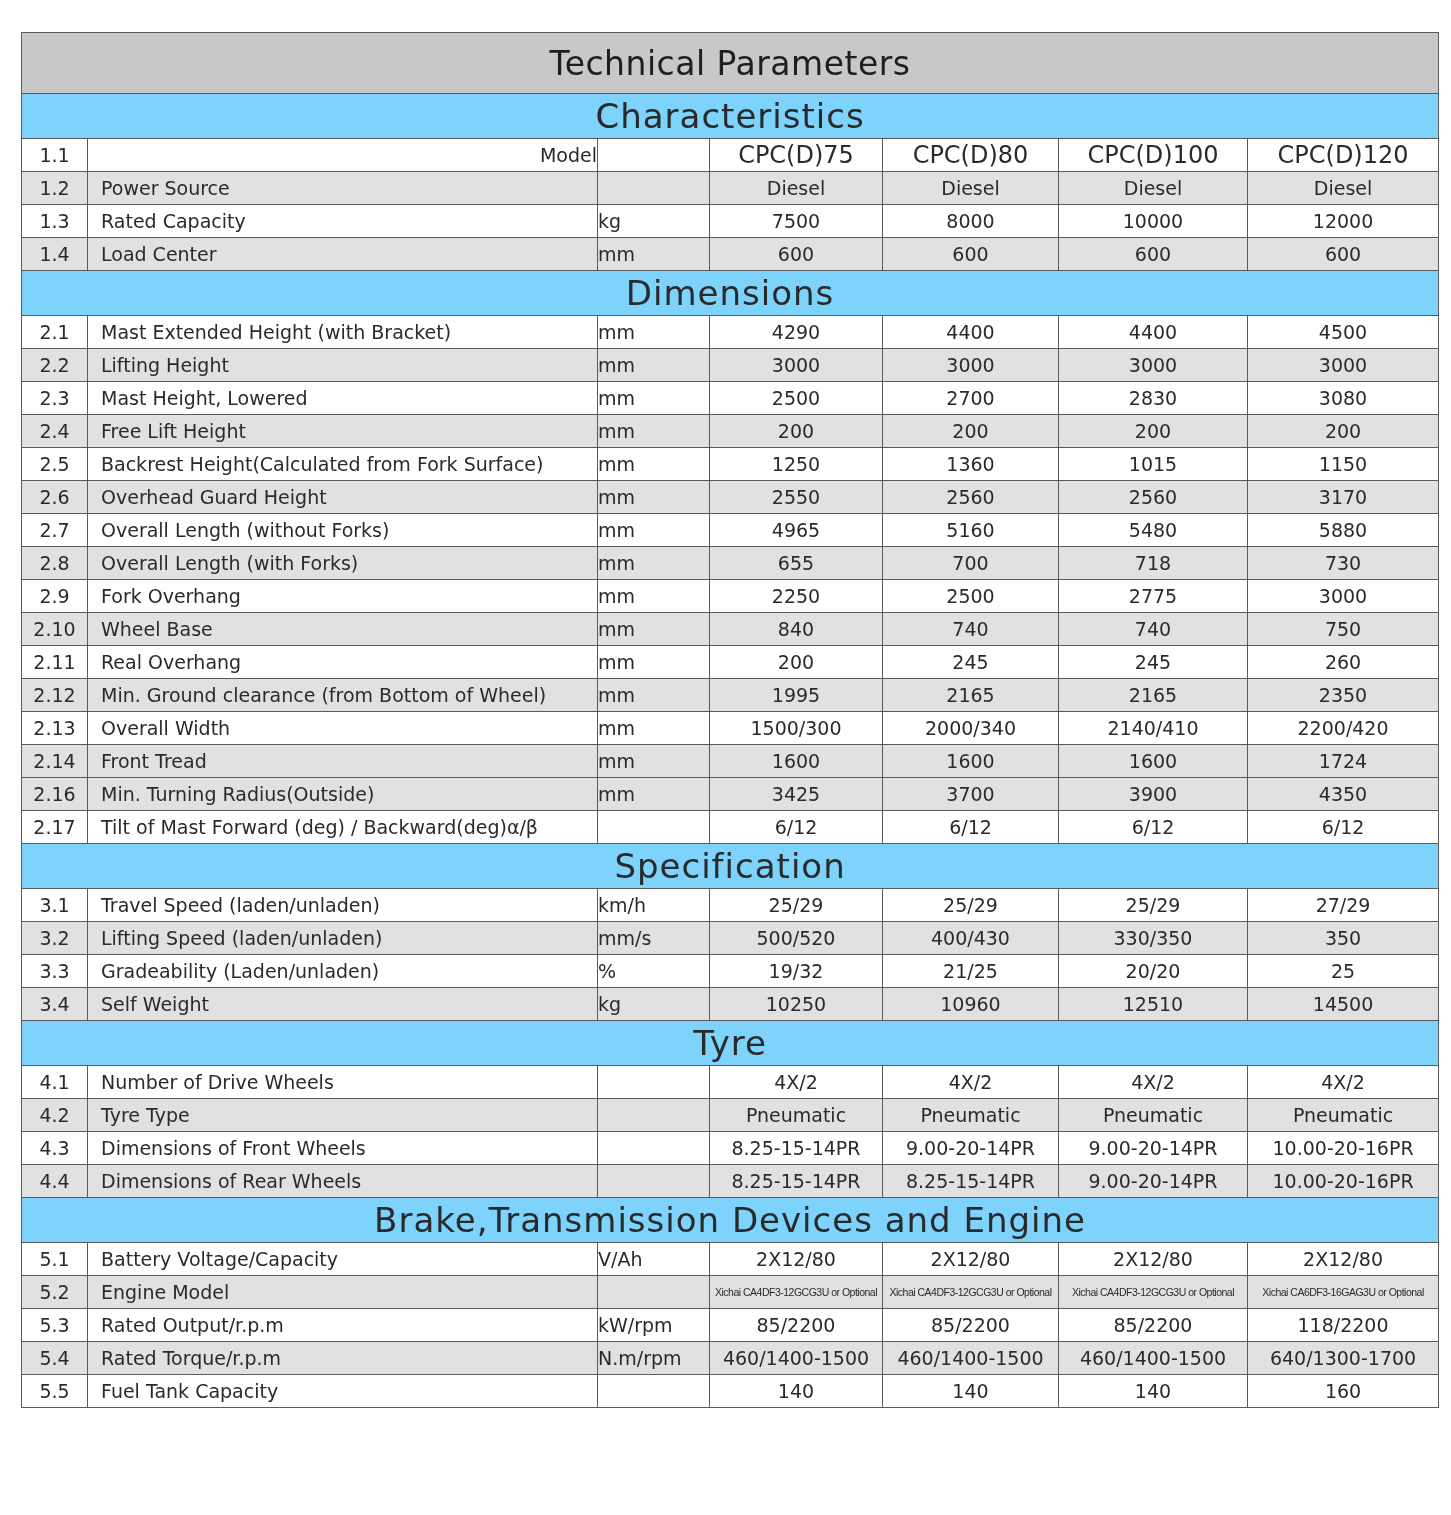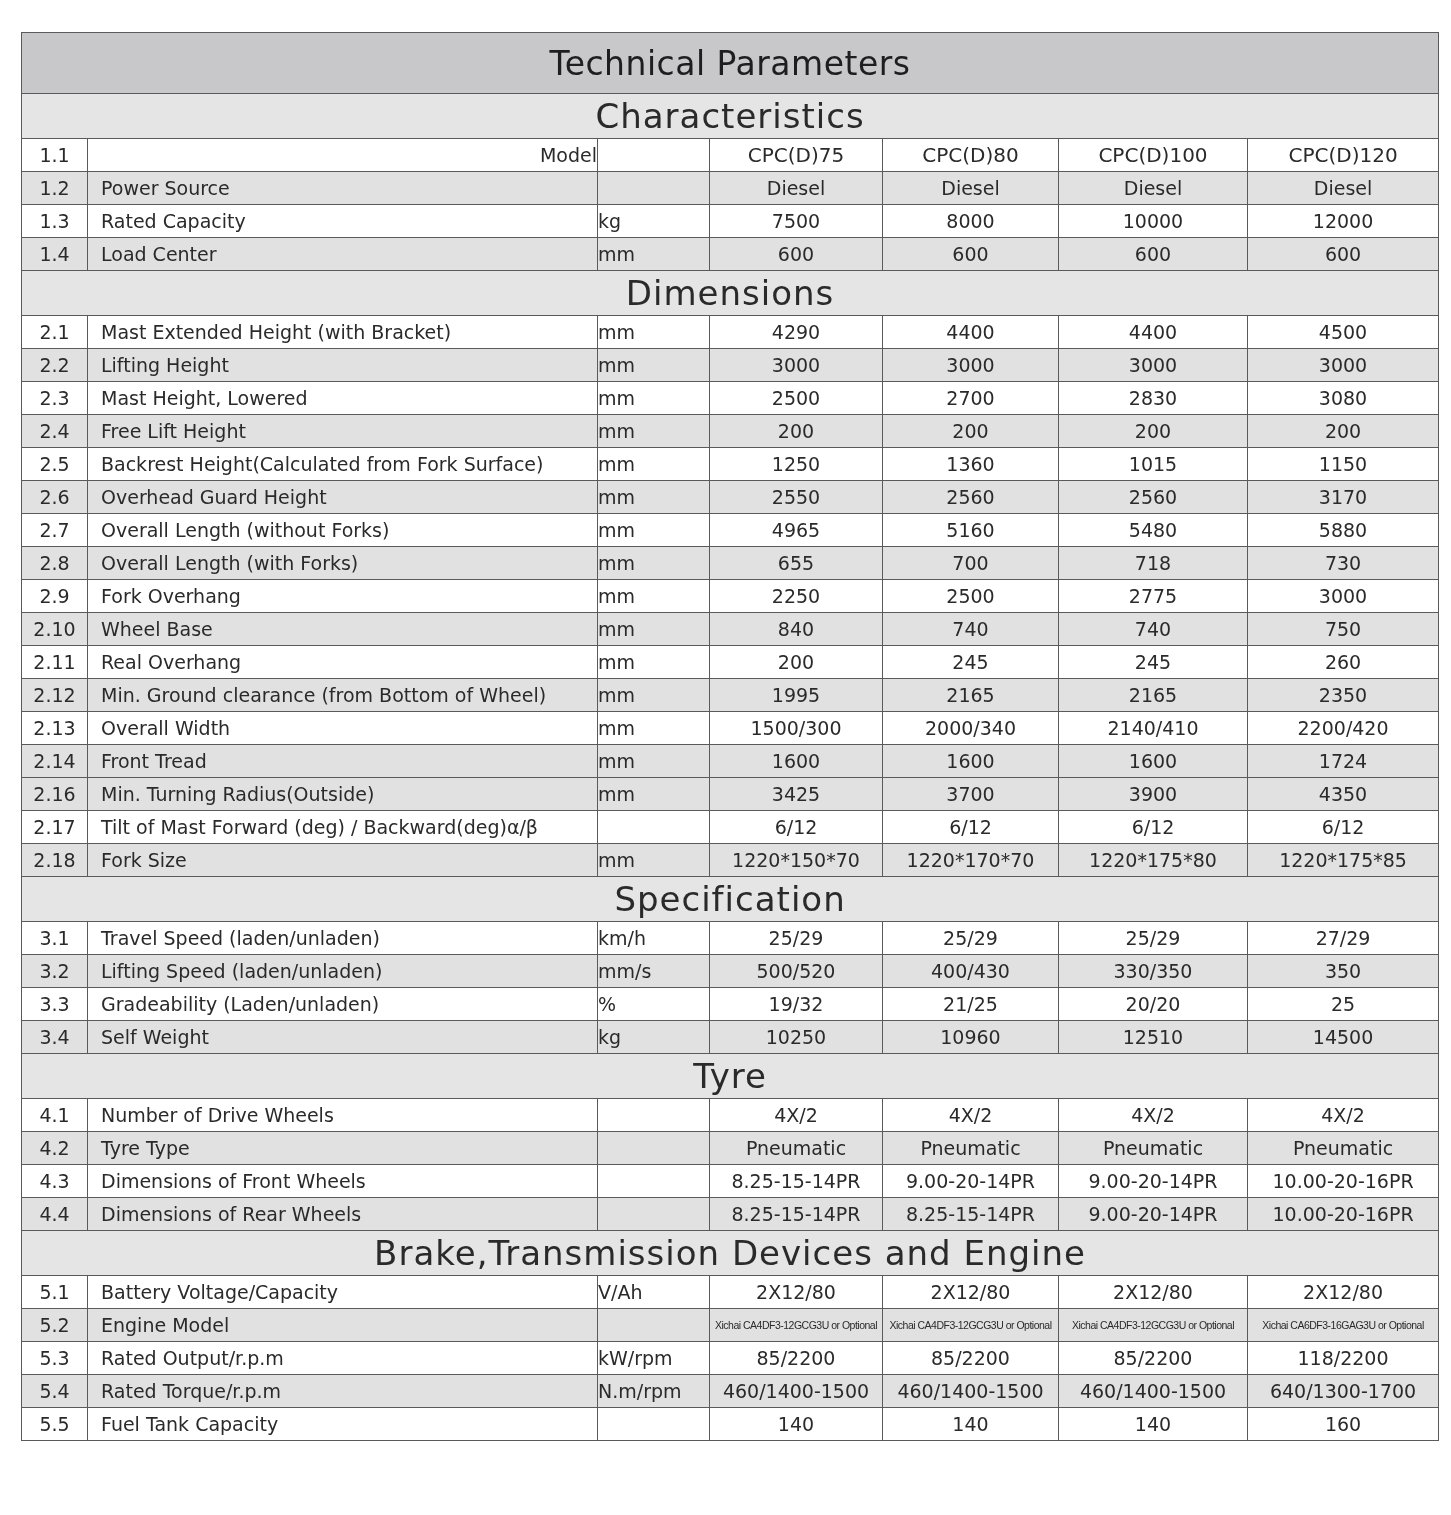--- a/index.html
+++ b/index.html
@@ -1,30 +1,30 @@
 <!DOCTYPE html>
 <html><head>
 <meta charset="utf-8">
 <style>
   html, body { margin: 0; padding: 0; background: #ffffff; }
   body { width: 1451px; height: 1515px; position: relative; font-family: "DejaVu Sans", sans-serif; color: #2a2a2a; }
   #sheet { position: absolute; left: 21px; top: 32px; width: 1417px; }
   table { border-collapse: collapse; width: 1417px; table-layout: fixed; }
   td { border: 1.5px solid #5a5a5a; padding: 0; height: 32px; font-size: 19px; white-space: nowrap; overflow: hidden; }
   .title-row td { height: 60px; background: #c8c8ca; text-align: center; font-weight: normal; font-size: 33px; letter-spacing: 0.5px; color: #1e1e1e; }
-  .section-row td { height: 44px; background: #e5e5e5; text-align: center; font-size: 34px; color: #2a2a2a; letter-spacing: 1px; }
+  .section-row td { height: 44px; background: #7dd3fc; text-align: center; font-size: 34px; color: #2a2a2a; letter-spacing: 1px; }
   .row-gray td { background: #e1e1e1; }
   .row-white td { background: #ffffff; }
   td.no { text-align: center; }
   td.param { padding-left: 13px; text-align: left; }
   td.unit { }
   td.val { text-align: center; }
   td.val.small { font-size: 10.5px; letter-spacing: -0.5px; font-family: "Liberation Sans", sans-serif; }
   td.param.center { text-align: right; padding-left: 0; }
-  tr.model-row td.val { font-size: 20px; }
+  tr.model-row td.val { font-size: 24px; }
 </style>
 </head>
 <body>
 
 <div id="sheet">
   <table>
     <colgroup>
       <col style="width:66px">
       <col style="width:510px">
       <col style="width:112px">
@@ -216,29 +216,20 @@
         </tr>
         <tr class="row-white">
           <td class="no">2.17</td>
           <td class="param">Tilt of Mast Forward (deg) / Backward(deg)α/β</td>
           <td class="unit"></td>
           <td class="val">6/12</td>
           <td class="val">6/12</td>
           <td class="val">6/12</td>
           <td class="val">6/12</td>
         </tr>
-        <tr class="row-gray">
-          <td class="no">2.18</td>
-          <td class="param">Fork Size</td>
-          <td class="unit">mm</td>
-          <td class="val">1220*150*70</td>
-          <td class="val">1220*170*70</td>
-          <td class="val">1220*175*80</td>
-          <td class="val">1220*175*85</td>
-        </tr>
         <tr class="section-row">
           <td colspan="7">Specification</td>
         </tr>
         <tr class="row-white">
           <td class="no">3.1</td>
           <td class="param">Travel Speed (laden/unladen)</td>
           <td class="unit">km/h</td>
           <td class="val">25/29</td>
           <td class="val">25/29</td>
           <td class="val">25/29</td>

